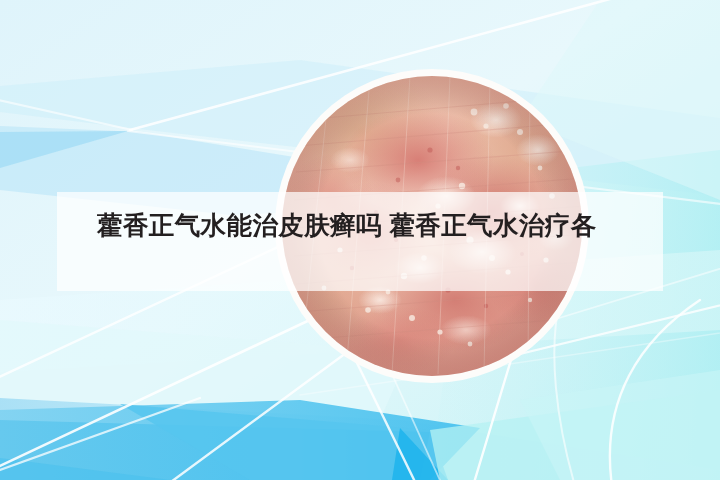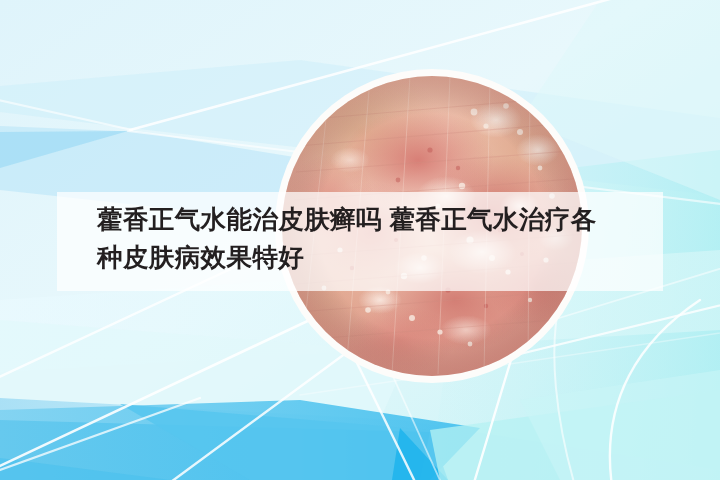--- a/index.html
+++ b/index.html
@@ -22,21 +22,21 @@
   }
   #photo-layer {
     position: absolute;
     top: 0; left: 0;
     width: 720px;
     height: 480px;
   }
   #text-layer {
     position: absolute;
     left: 57px;
-    top: 186px;
+    top: 192px;
     width: 576px;
     height: 99px;
     box-sizing: border-box;
     padding: 14px 40px 0 40px;
   }
   .title-line {
     font-family: "Liberation Sans", "DejaVu Sans", sans-serif;
     font-size: 25.5px;
     font-weight: 700;
     line-height: 38px;
@@ -250,16 +250,15 @@
       </g>
     </svg>
   </div>
 
   <svg id="band-svg" viewBox="0 0 720 480" preserveAspectRatio="none">
     <rect x="57" y="192" width="606" height="99" fill="#ffffff" opacity="0.72"></rect>
   </svg>
 
   <div id="text-layer">
     <div class="title-line">藿香正气水能治皮肤癣吗 藿香正气水治疗各</div>
-    <div class="title-line">种皮肤病效果特好</div>
   </div>
 
 </div>
 
 </body></html>

